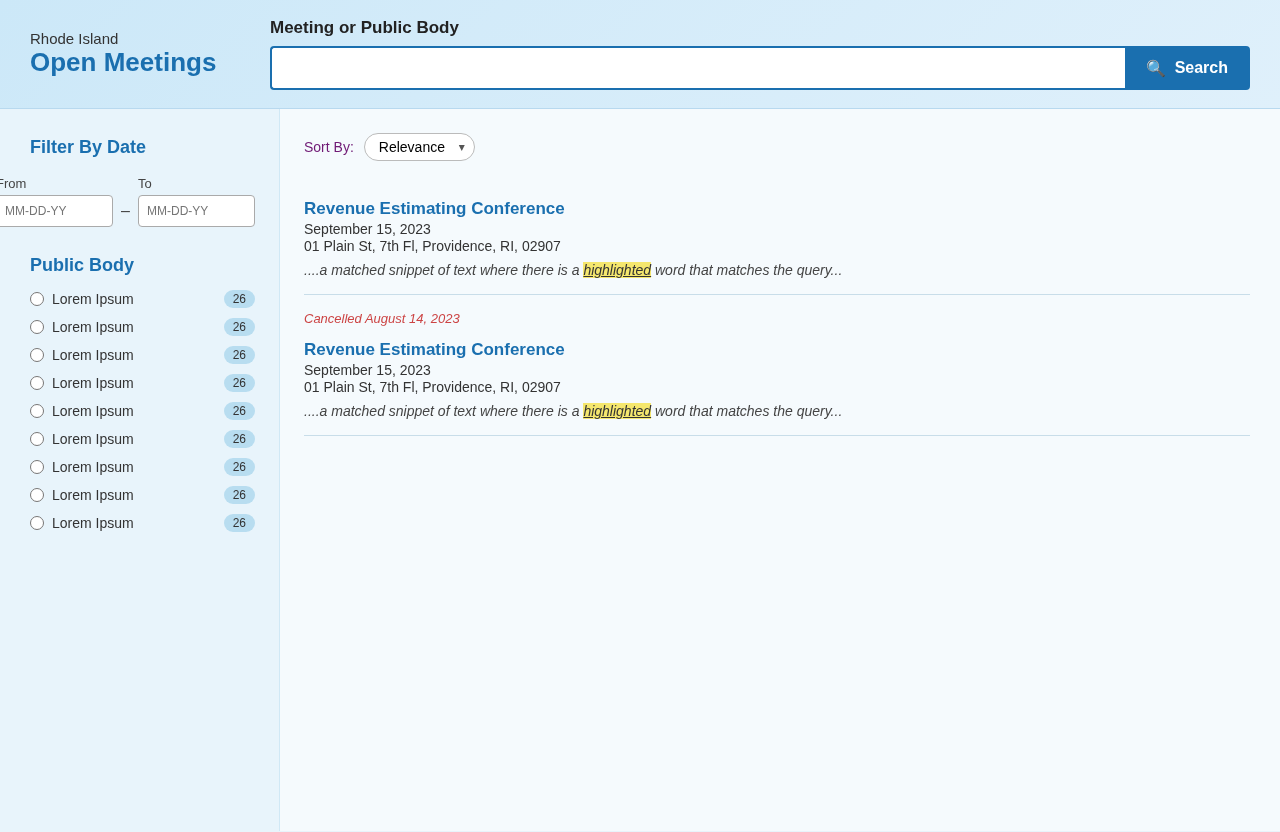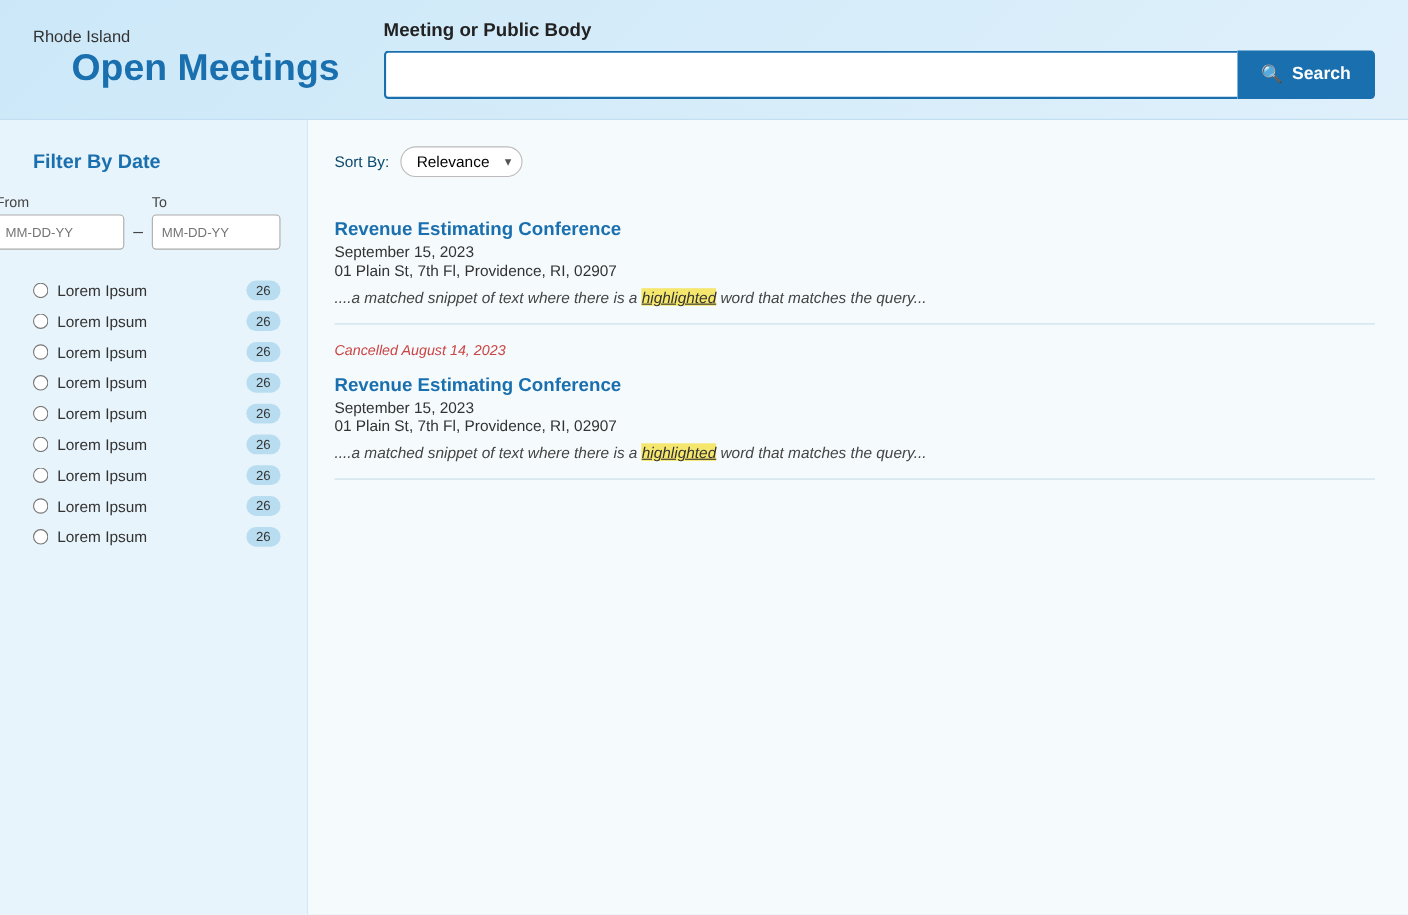--- a/index.html
+++ b/index.html
@@ -20,25 +20,24 @@
     }
     .brand {
       min-width: 200px;
     }
     .brand-state {
       font-size: 15px;
       color: #333;
       font-weight: 500;
     }
     .brand-title {
-      font-size: 34px;
+      font-size: 26px;
       color: #1a6faf;
       font-weight: 700;
       line-height: 1.2;
-      margin-left: 35px;
     }
     .search-area {
       flex: 1;
     }
     .search-label {
       font-size: 17px;
       font-weight: 700;
       color: #222;
       margin-bottom: 8px;
     }
@@ -164,21 +163,21 @@
       background: #f5fafd;
     }
     .sort-row {
       display: flex;
       align-items: center;
       gap: 10px;
       margin-bottom: 22px;
     }
     .sort-label {
       font-size: 14px;
-      color: #0c4a6e;
+      color: #701a75;
     }
     .sort-select-wrapper {
       position: relative;
       display: inline-flex;
       align-items: center;
     }
     .sort-select-wrapper::after {
       content: '▾';
       position: absolute;
       right: 10px;
@@ -274,20 +273,21 @@
         <div class="date-label">From</div>
         <input class="date-input" type="text" placeholder="MM-DD-YY" style="">
       </div>
       <span class="date-separator">–</span>
       <div class="date-group">
         <div class="date-label">To</div>
         <input class="date-input" type="text" placeholder="MM-DD-YY" style="">
       </div>
     </div>
 
+    <div class="public-body-title">Public Body</div>
 
     <div id="filter-list">
         <div class="filter-item">
     <input type="radio" class="filter-radio" name="public-body" style="">
     <span class="filter-item-label">Lorem Ipsum</span>
     <span class="filter-badge">26</span>
   </div>
         <div class="filter-item">
     <input type="radio" class="filter-radio" name="public-body" style="">
     <span class="filter-item-label">Lorem Ipsum</span>

